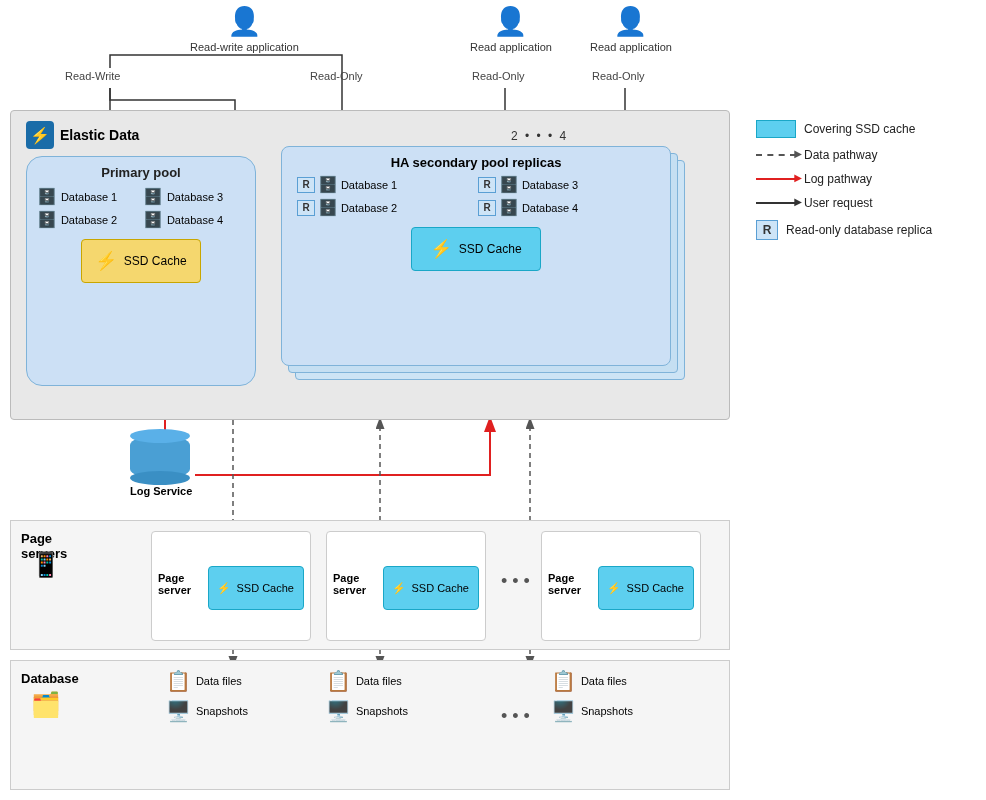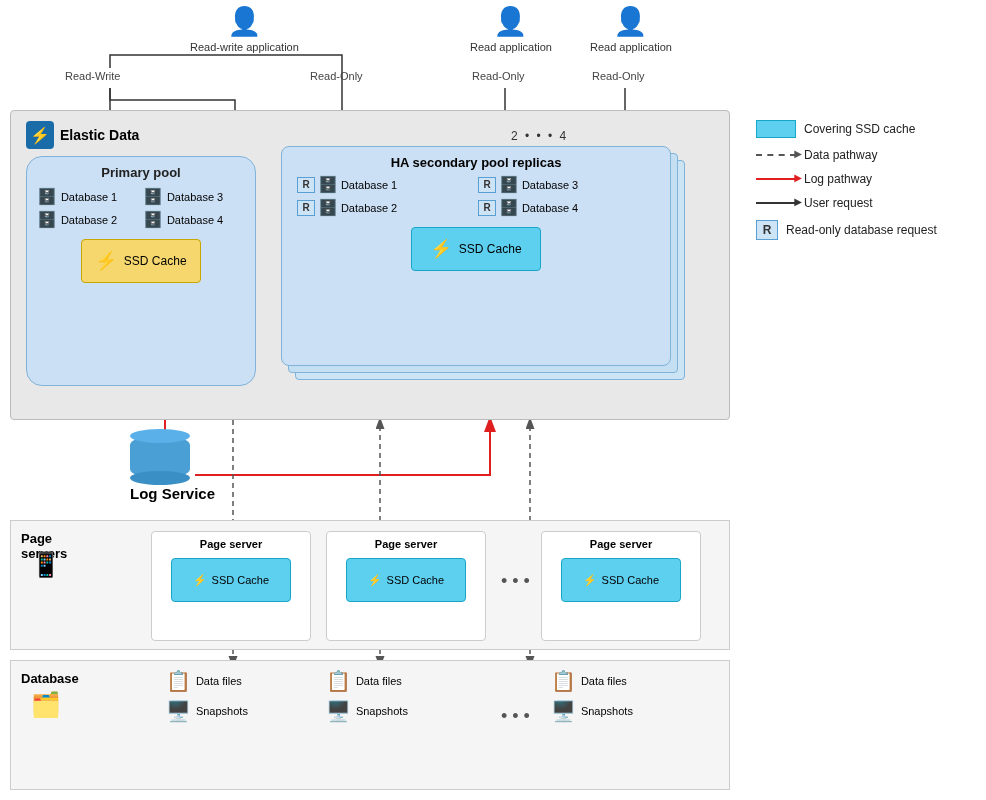--- a/index.html
+++ b/index.html
@@ -335,21 +335,21 @@
     .cylinder::after {
       content: '';
       position: absolute;
       bottom: -6px; left: 0;
       width: 60px; height: 14px;
       background: #3a8fc4;
       border-radius: 50%;
     }
 
     .log-label {
-      font-size: 15px;
+      font-size: 11px;
       margin-top: 6px;
       text-align: center;
       font-weight: bold;
     }
 
     
     .page-servers-section {
       position: absolute;
       top: 520px;
       left: 10px;
@@ -377,21 +377,20 @@
 
     .page-server-card {
       position: absolute;
       top: 10px;
       width: 160px;
       height: 110px;
       background: #fff;
       border: 1px solid #ccc;
       border-radius: 4px;
       display: flex;
-      flex-direction: column;
       align-items: center;
       padding: 6px;
     }
 
     .page-server-title {
       font-size: 11px;
       font-weight: bold;
       margin-bottom: 4px;
     }
 
@@ -663,15 +662,15 @@
     <div class="legend-line-red"></div>
     <span class="legend-text">Log pathway</span>
   </div>
   <div class="legend-item">
     <div class="legend-line-black"></div>
     <span class="legend-text">User request</span>
   </div>
   <div class="legend-item">
     <div class="legend-r-box">R</div>
     <span class="legend-text">Read-only database
-request</span>
+replica</span>
   </div>
 </div>
 
 </body></html>

